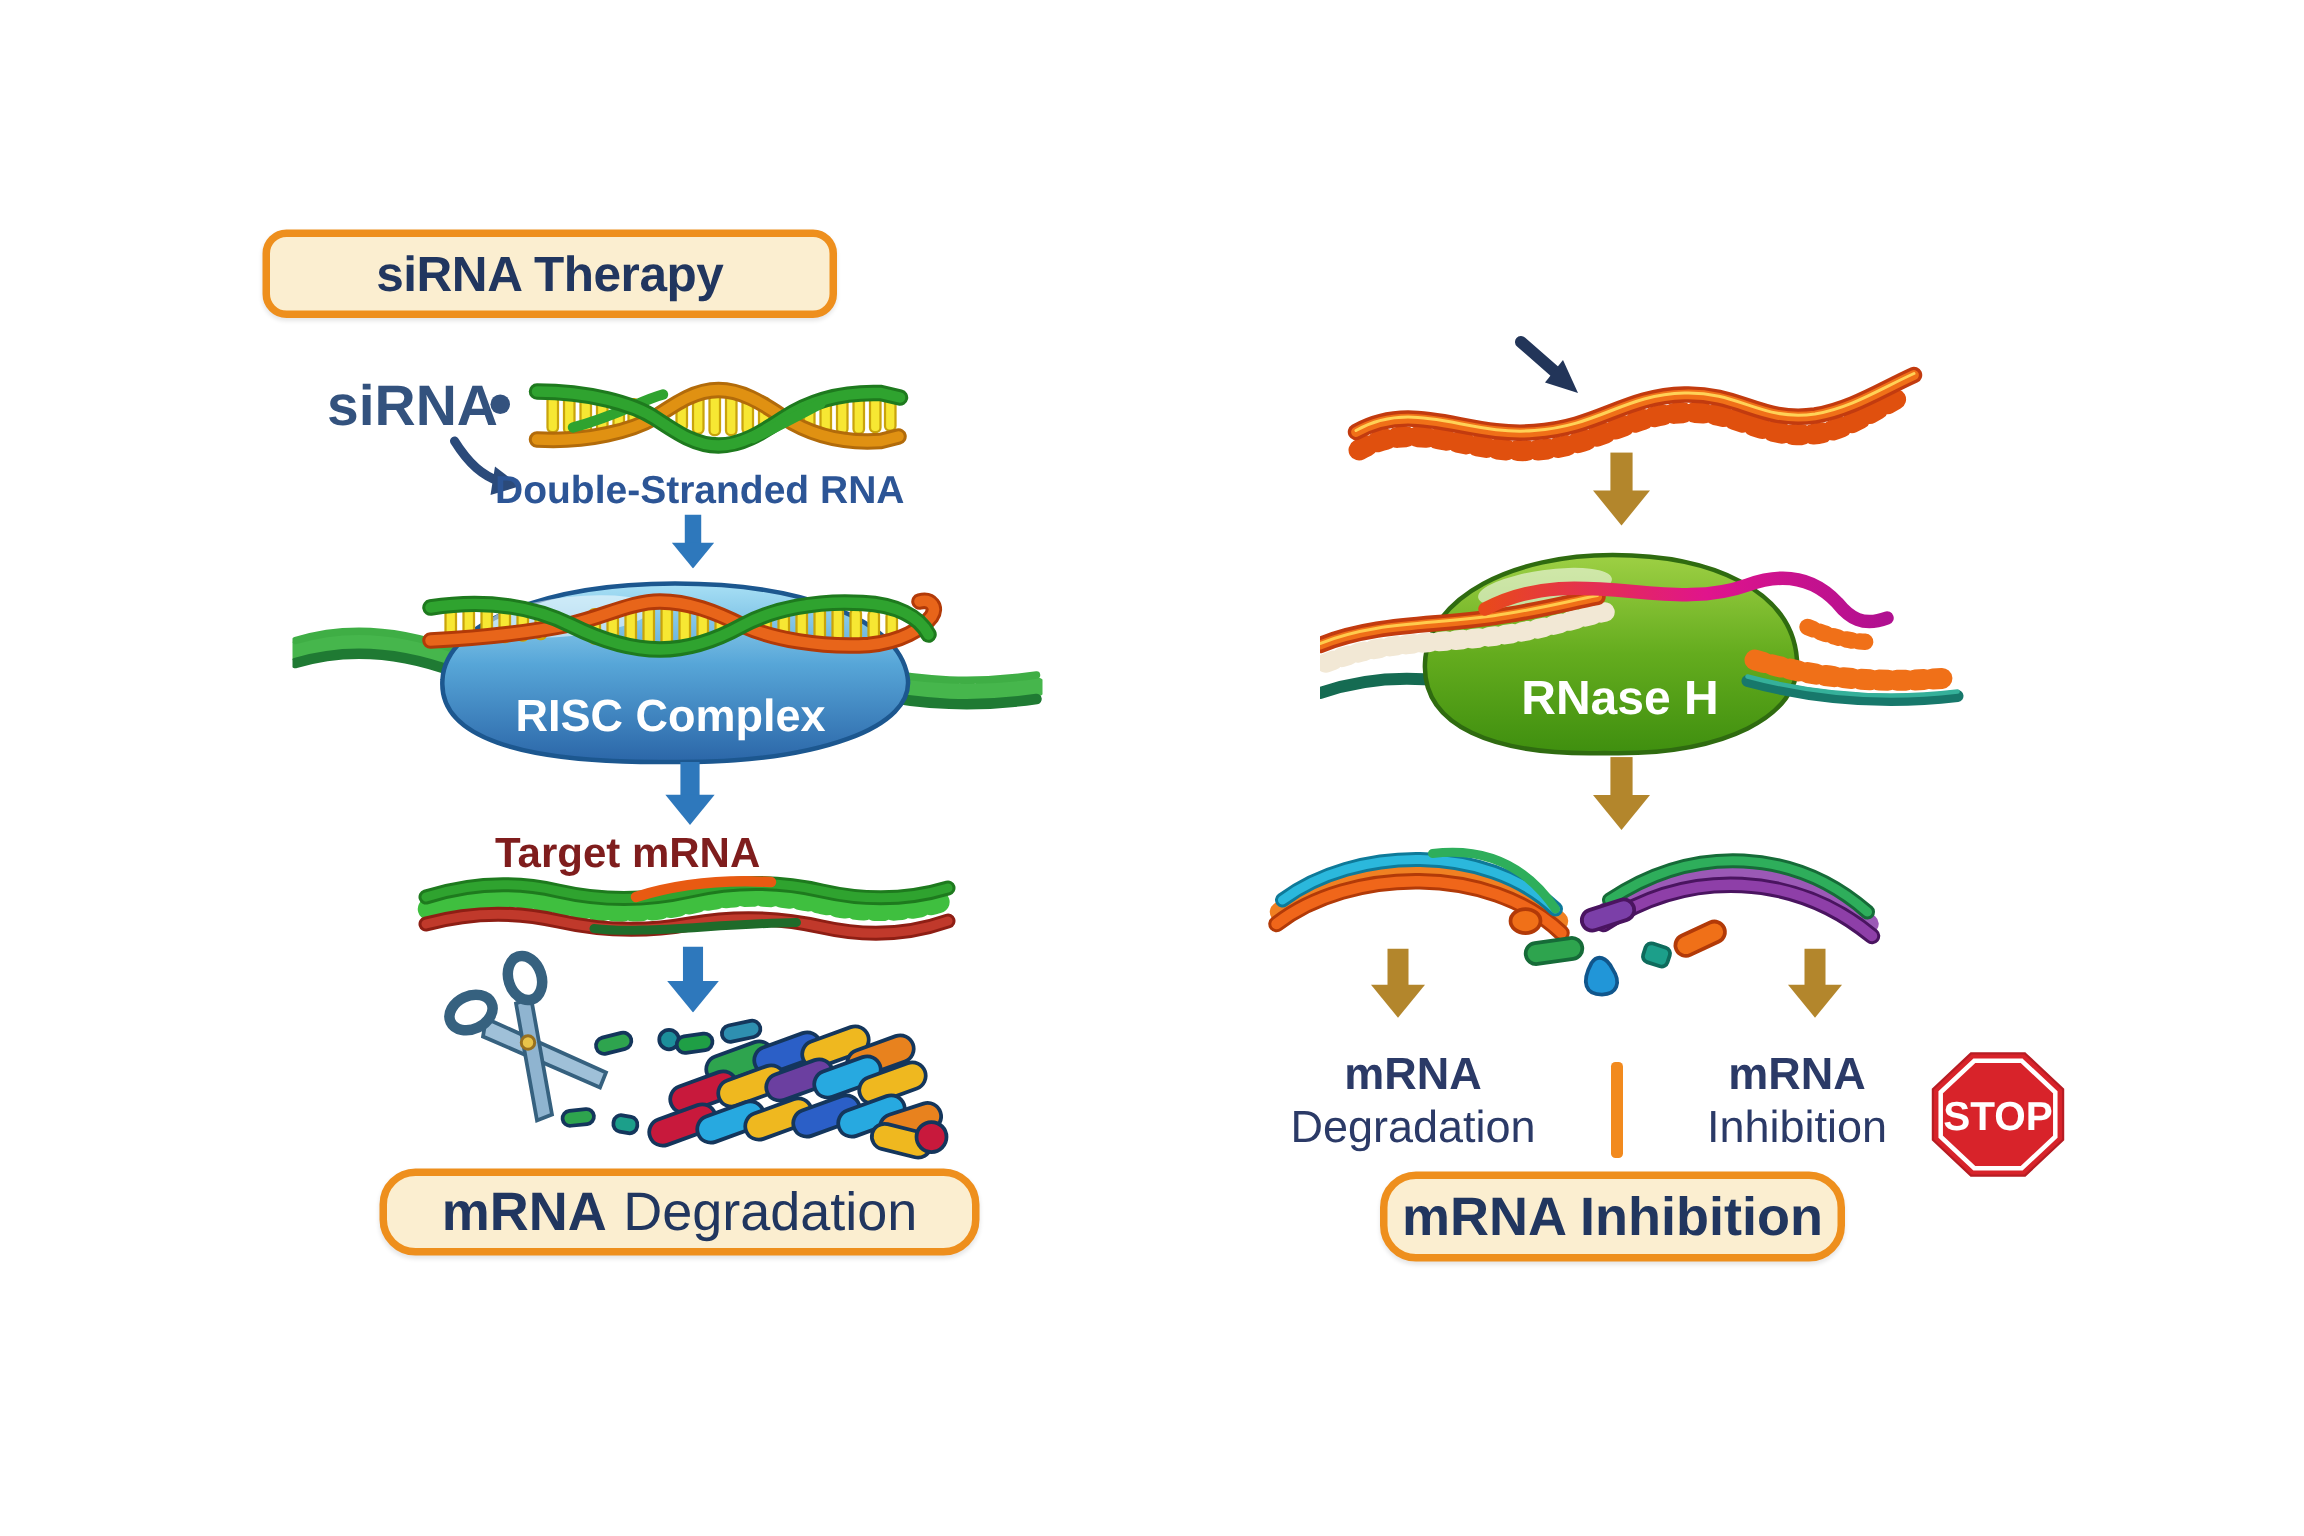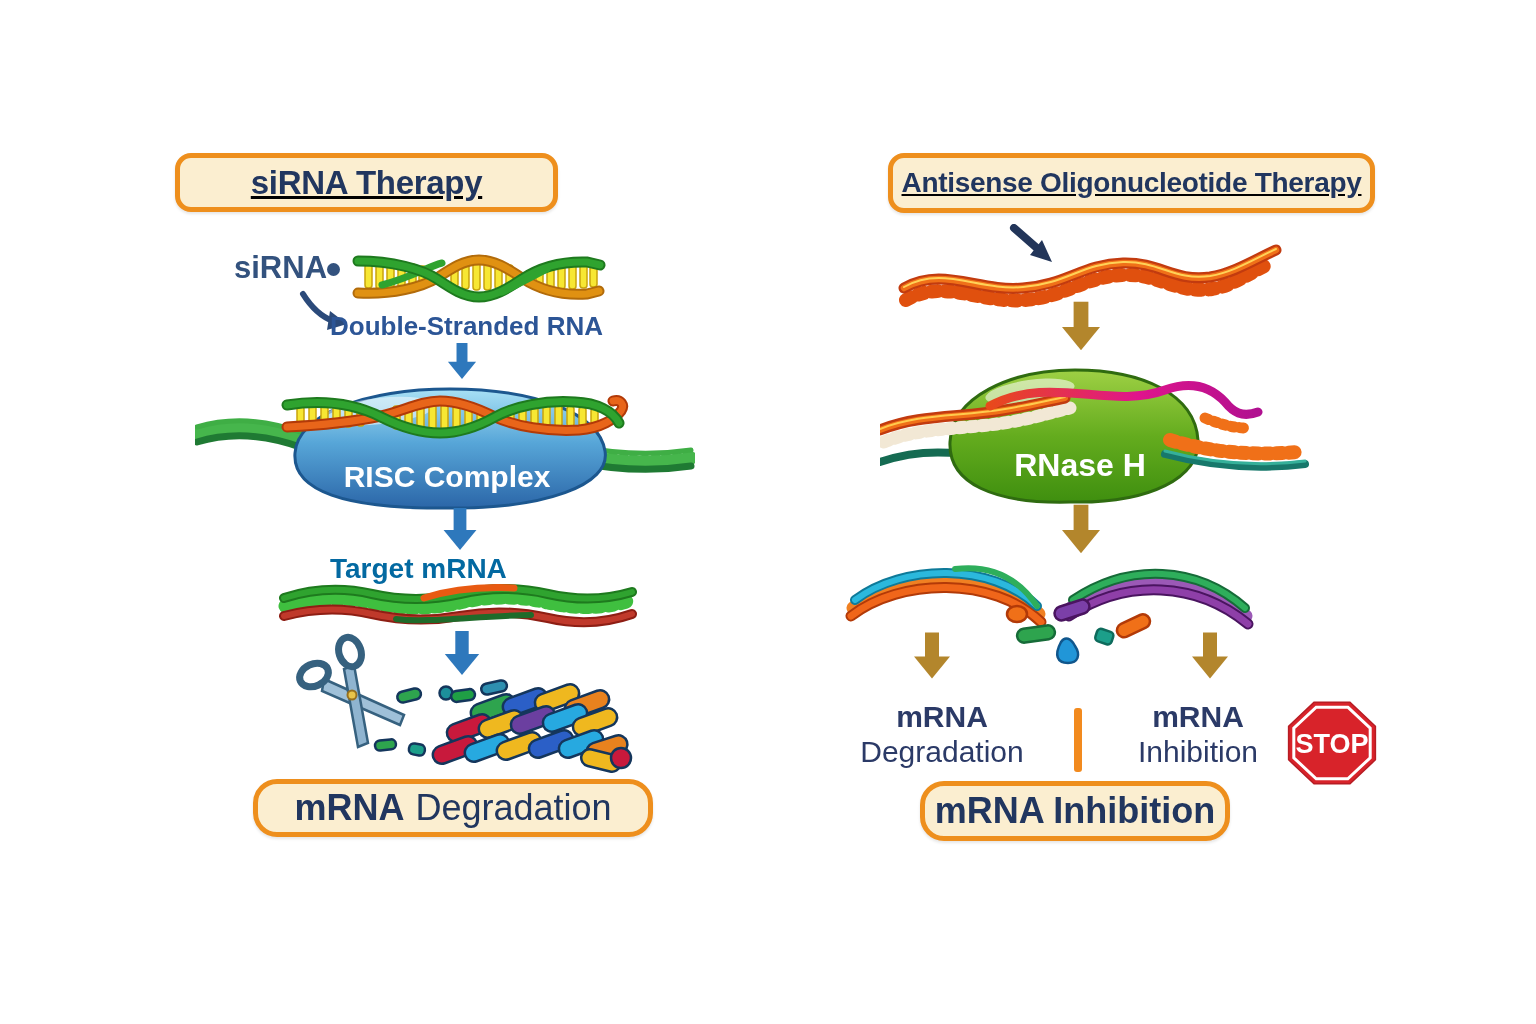--- a/index.html
+++ b/index.html
@@ -4,21 +4,21 @@
 <style>
   html,body{margin:0;padding:0;background:#ffffff;}
   #canvas{
     position:relative;width:1536px;height:1024px;background:#ffffff;overflow:hidden;
     font-family:"Liberation Sans", sans-serif;
   }
   .abs{position:absolute;}
   .header-box{
     position:absolute;display:flex;align-items:center;justify-content:center;
     background:#FBEED0;border:5px solid #EE8F1D;border-radius:16px;
-    box-shadow:0 2px 3px rgba(0,0,0,.10);box-sizing:border-box;text-decoration:underline;
+    box-shadow:0 2px 3px rgba(0,0,0,.10);box-sizing:border-box;
   }
   .header-box .txt{color:#21365F;font-weight:bold;letter-spacing:-0.3px;}
   .result-box{
     position:absolute;display:flex;align-items:baseline;justify-content:center;
     background:#FBEED0;border:5px solid #EE8F1D;border-radius:24px;
     box-shadow:0 2px 3px rgba(0,0,0,.10);box-sizing:border-box;
     color:#21365F;align-items:center;
   }
   .lbl-blue{color:#2C5596;font-weight:bold;text-align:left;}
   .lbl-navy{color:#33527E;font-weight:600;}
@@ -31,21 +31,21 @@
 </style>
 </head>
 <body>
 
 <div id="canvas">
 
   <div class="header-box" style="left:175px;top:153px;width:383px;height:59px">
     <span class="txt" style="font-size:33px">siRNA Therapy</span>
   </div>
 
-  <div class="abs lbl-navy" style="left:234px;top:250px;font-size:31px">siRNA</div>
+  <div class="abs lbl-navy" style="left:218px;top:250px;font-size:38px">siRNA</div>
   <div class="dot" style="left:327px;top:263px"></div>
 
   <svg class="abs" style="left:352px;top:247px" width="255" height="56" viewBox="0 0 255 56">
     <g>
       <g fill="#F7E733" stroke="#C9A40B" stroke-width="1.5">
         <rect x="13" y="17" width="7" height="24" rx="3"></rect>
           <rect x="24" y="15" width="7" height="27" rx="3"></rect>
         <rect x="35" y="15" width="7" height="27" rx="3"></rect>
           <rect x="46" y="16" width="7" height="26" rx="3"></rect>
         <rect x="57" y="17" width="7" height="24" rx="3"></rect>
@@ -143,21 +143,21 @@
       </g>
     </g>
     <text x="252" y="112" text-anchor="middle" font-size="30" font-weight="bold" fill="#ffffff">RISC Complex</text>
   </svg>
 
   <svg class="abs" style="left:442px;top:508px" width="36" height="42" viewBox="0 0 36 46">
     <rect x="11" y="0" width="14" height="26" fill="#2E78BC"></rect>
     <polygon points="0,24 36,24 18,46" fill="#2E78BC"></polygon>
   </svg>
 
-  <div class="abs lbl-blue" style="left:330px;top:553px;width:260px;font-size:28px;color:#0369a1">Target mRNA</div>
+  <div class="abs lbl-blue" style="left:330px;top:553px;width:260px;font-size:28px;color:#7f1d1d">Target mRNA</div>
 
   <svg class="abs" style="left:276px;top:578px" width="362" height="52" viewBox="0 0 362 52">
     <g fill="none" stroke-linecap="round">
       <path d="M10,28 Q52,14 96,24 Q140,34 184,24 Q228,14 272,24 Q316,34 354,22" stroke="#3FBF3F" stroke-width="15" stroke-dasharray="5.5 7"></path>
       <path d="M8,38 Q52,26 96,36 Q140,46 184,38 Q228,30 272,40 Q316,50 356,36" stroke="#8E1E14" stroke-width="10"></path>
       <path d="M8,38 Q52,26 96,36 Q140,46 184,38 Q228,30 272,40 Q316,50 356,36" stroke="#C0392B" stroke-width="6"></path>
       <path d="M120,41 C150,45 200,38 255,37" stroke="#1F6B2A" stroke-width="6"></path>
       <path d="M8,20 Q52,6 96,16 Q140,26 184,16 Q228,6 272,16 Q316,26 356,14" stroke="#1E7A1E" stroke-width="10"></path>
       <path d="M8,20 Q52,6 96,16 Q140,26 184,16 Q228,6 272,16 Q316,26 356,14" stroke="#2FA32F" stroke-width="6"></path>
       <path d="M148,20 C170,13 200,8 238,10" stroke="#E85A12" stroke-width="7"></path>
@@ -203,23 +203,20 @@
       <rect x="208" y="74" width="40" height="17" rx="8.5" fill="#EFB81F" transform="rotate(14 228 82)"></rect>
       <circle cx="248" cy="80" r="10" fill="#C8193C"></circle>
     </g>
   </svg>
 
   <div class="result-box" style="left:253px;top:779px;width:400px;height:58px">
     <span style="font-size:36px;font-weight:bold">mRNA</span>
     <span style="font-size:36px;font-weight:400;margin-left:11px">Degradation</span>
   </div>
 
-  <div class="header-box" style="left:888px;top:153px;width:487px;height:60px">
-    <span class="txt" style="font-size:28px">Antisense Oligonucleotide Therapy</span>
-  </div>
 
   <svg class="abs" style="left:1008px;top:224px" width="50" height="42" viewBox="0 0 50 42">
     <path d="M6,4 L30,25" fill="none" stroke="#223559" stroke-width="8" stroke-linecap="round"></path>
     <polygon points="44,38 22,31 34,16" fill="#223559"></polygon>
   </svg>
 
   <svg class="abs" style="left:898px;top:238px" width="385" height="75" viewBox="0 0 385 75">
     <g fill="none" stroke-linecap="round">
       <path d="M8,62 C47,40 82,66 127,62 C168,59 187,38 227,37 C262,36 278,56 314,51 C334,48 352,35 372,25" stroke="#E0500E" stroke-width="14" stroke-dasharray="6 7.5"></path>
       <path d="M6,50 C45,28 80,54 125,50 C168,47 185,26 225,25 C262,24 276,44 312,39 C336,35 356,22 378,12" stroke="#C23B0F" stroke-width="11"></path>

